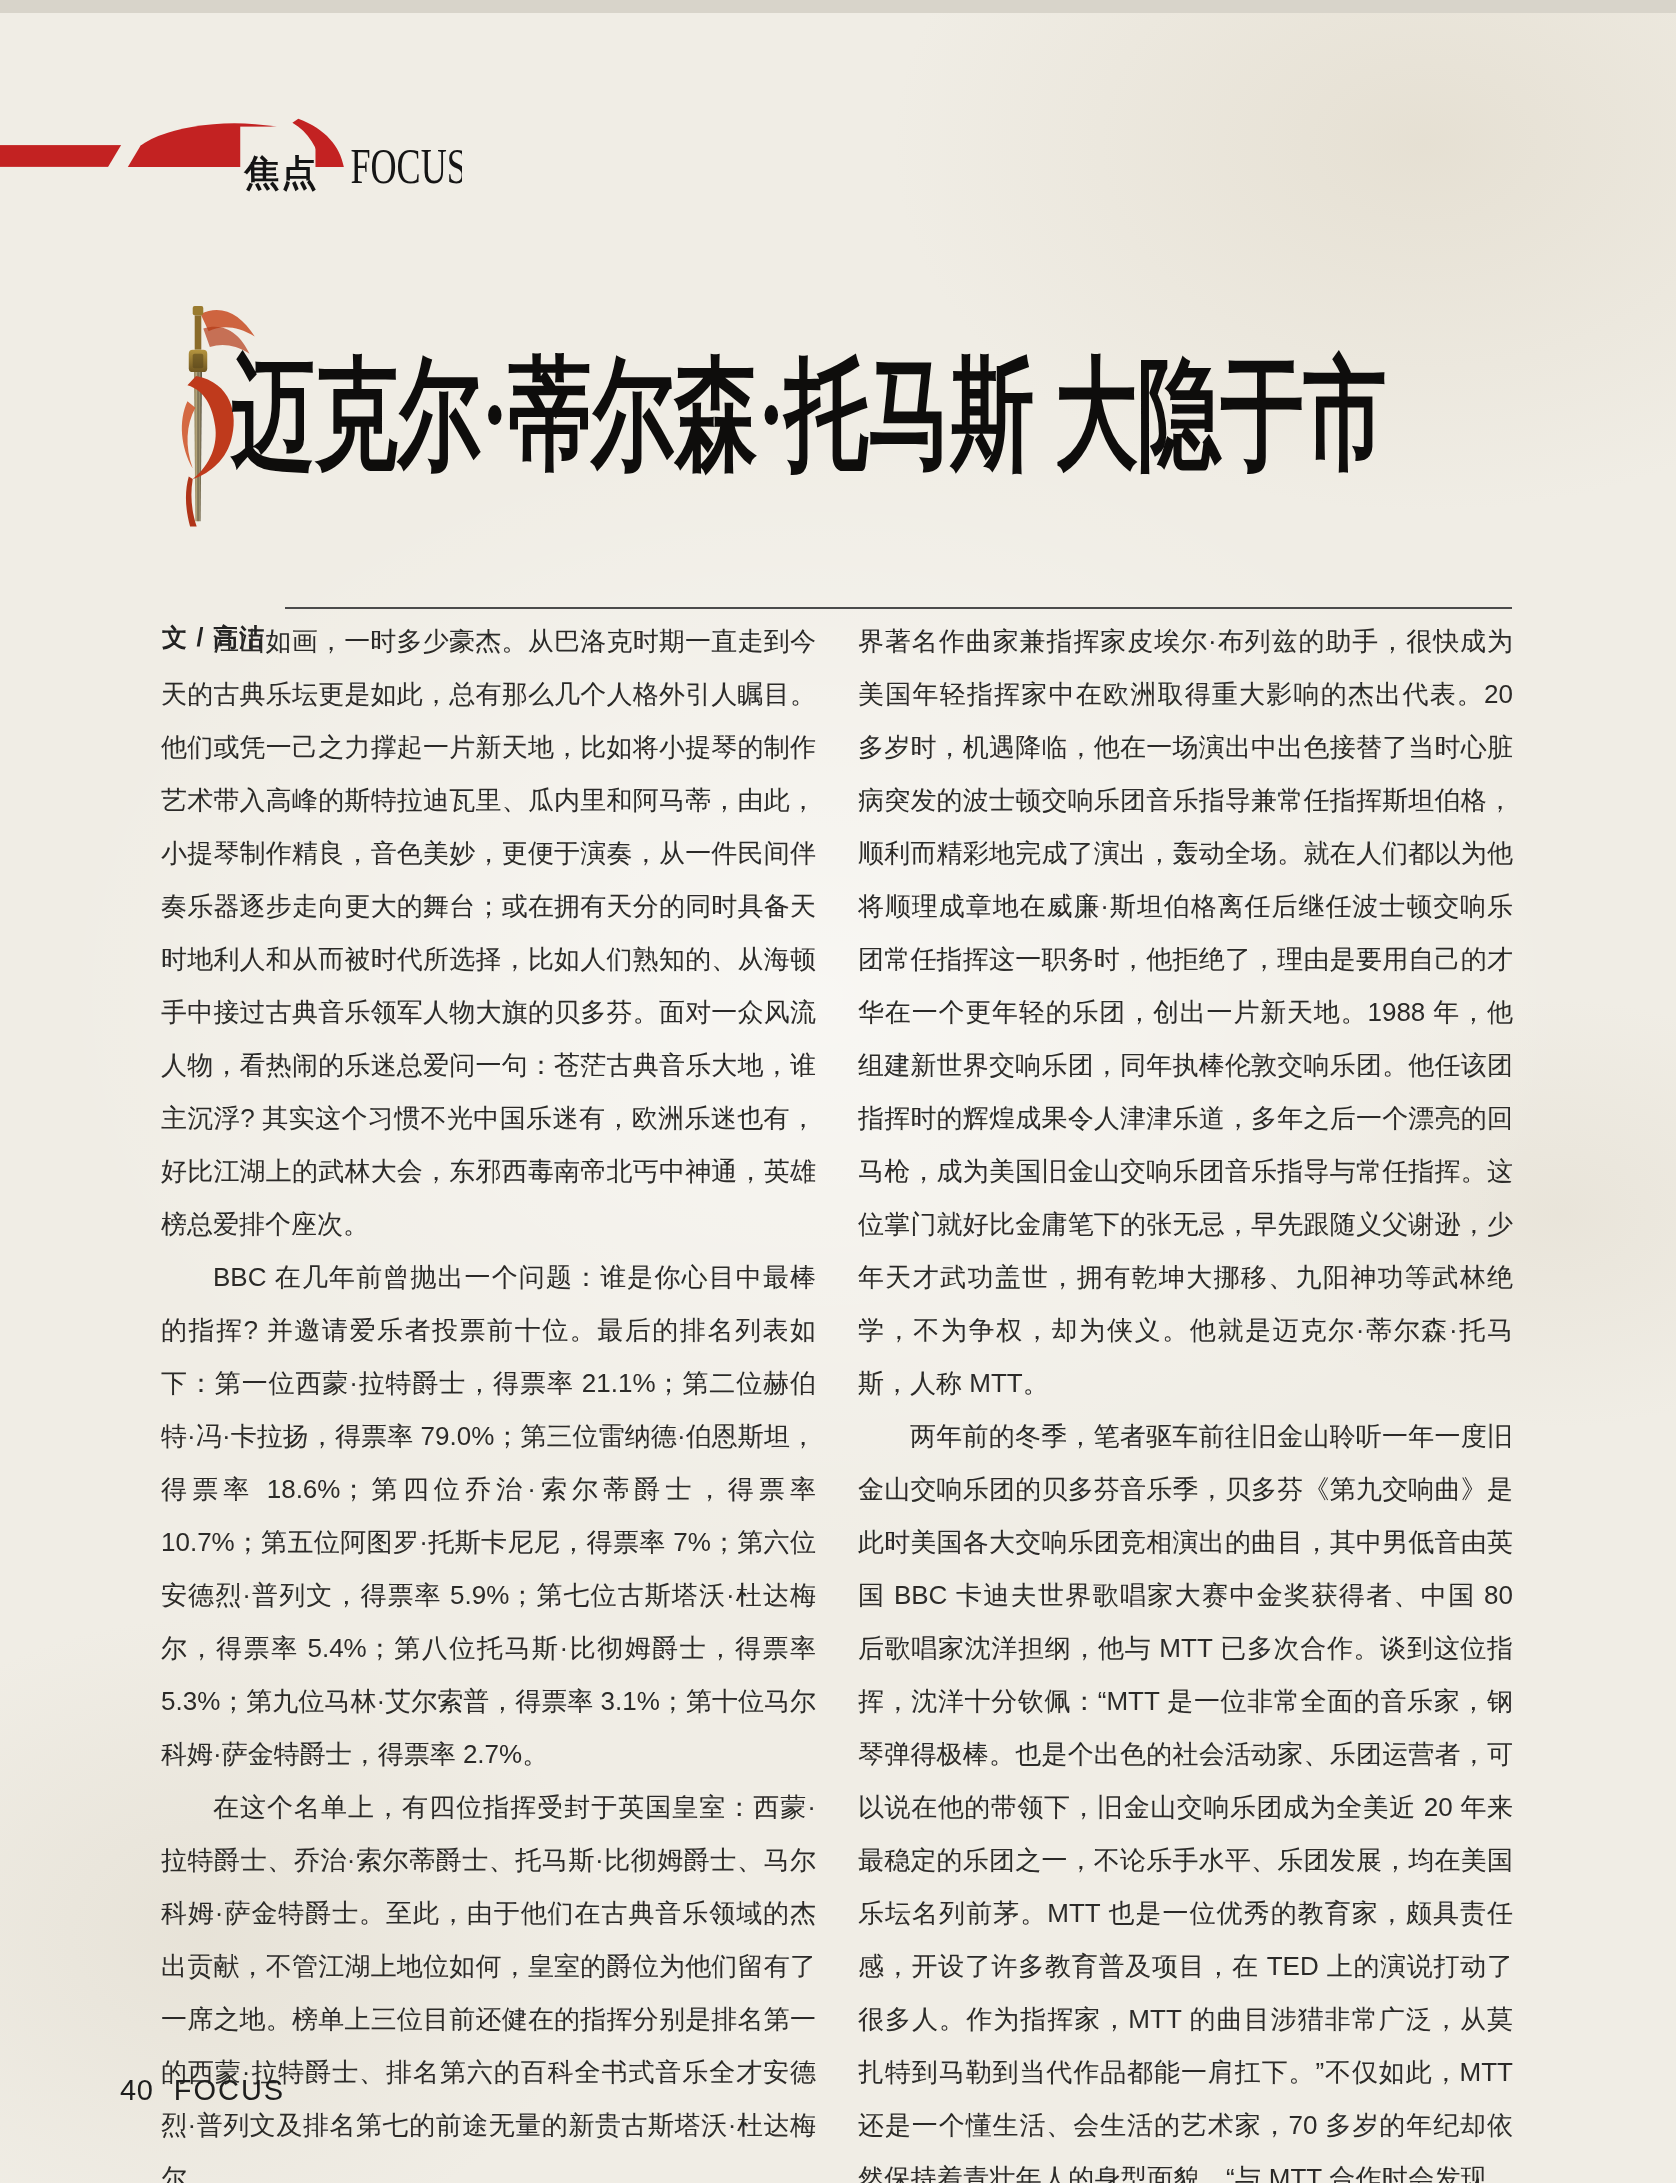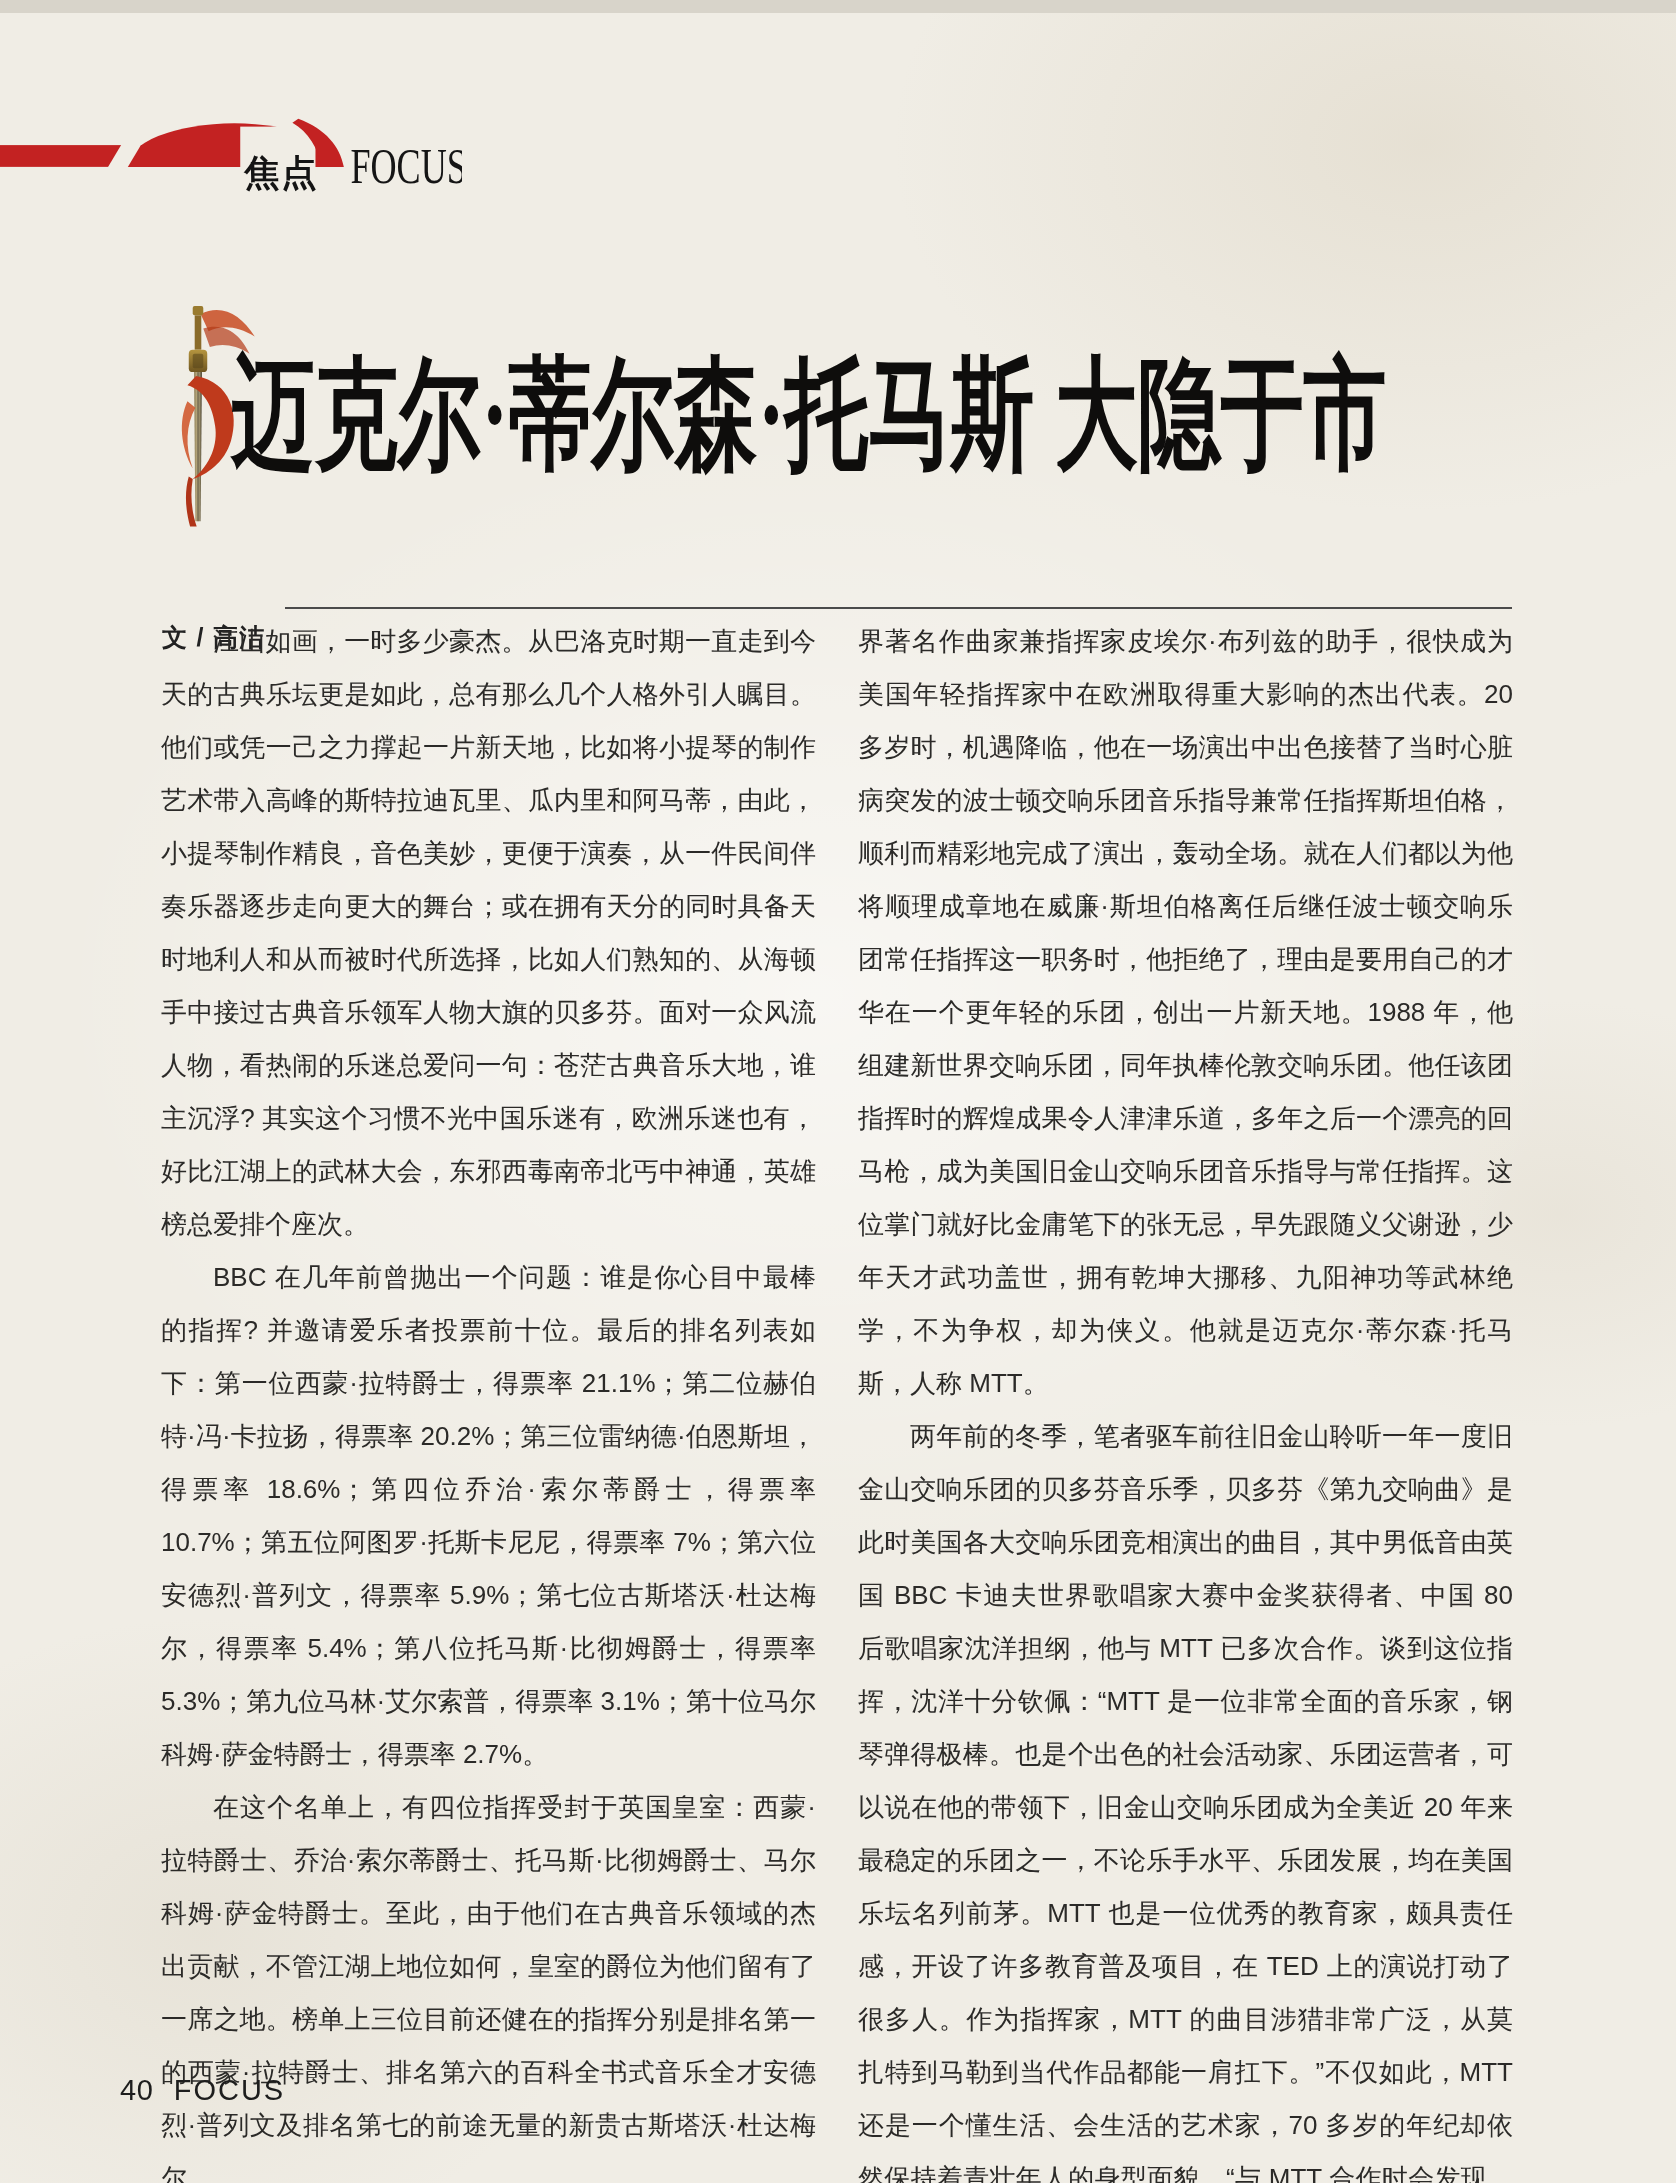--- a/index.html
+++ b/index.html
@@ -89,21 +89,21 @@
     <path d="M 92 268 C 88 292 90 316 98 340 L 88 340 C 80 310 80 286 86 264 Z" fill="#b03418"></path>
   </svg>
 
   <h1 class="title">迈克尔·蒂尔森·托马斯 大隐于市</h1>
 
   <span class="byline">文 / 高洁</span>
   <div class="byline-rule"></div>
 
   <div class="col col-left">
       <p>江山如画，一时多少豪杰。从巴洛克时期一直走到今天的古典乐坛更是如此，总有那么几个人格外引人瞩目。他们或凭一己之力撑起一片新天地，比如将小提琴的制作艺术带入高峰的斯特拉迪瓦里、瓜内里和阿马蒂，由此，小提琴制作精良，音色美妙，更便于演奏，从一件民间伴奏乐器逐步走向更大的舞台；或在拥有天分的同时具备天时地利人和从而被时代所选择，比如人们熟知的、从海顿手中接过古典音乐领军人物大旗的贝多芬。面对一众风流人物，看热闹的乐迷总爱问一句：苍茫古典音乐大地，谁主沉浮? 其实这个习惯不光中国乐迷有，欧洲乐迷也有，好比江湖上的武林大会，东邪西毒南帝北丐中神通，英雄榜总爱排个座次。</p>
-      <p>BBC 在几年前曾抛出一个问题：谁是你心目中最棒的指挥? 并邀请爱乐者投票前十位。最后的排名列表如下：第一位西蒙·拉特爵士，得票率 21.1%；第二位赫伯特·冯·卡拉扬，得票率 20.2%；第三位雷纳德·伯恩斯坦，得票率 18.6%；第四位乔治·索尔蒂爵士，得票率 10.7%；第五位阿图罗·托斯卡尼尼，得票率 7%；第六位安德烈·普列文，得票率 5.9%；第七位古斯塔沃·杜达梅尔，得票率 5.4%；第八位托马斯·比彻姆爵士，得票率 5.3%；第九位马林·艾尔索普，得票率 3.1%；第十位马尔科姆·萨金特爵士，得票率 2.7%。</p>
+      <p>BBC 在几年前曾抛出一个问题：谁是你心目中最棒的指挥? 并邀请爱乐者投票前十位。最后的排名列表如下：第一位西蒙·拉特爵士，得票率 21.1%；第二位赫伯特·冯·卡拉扬，得票率 79.0%；第三位雷纳德·伯恩斯坦，得票率 18.6%；第四位乔治·索尔蒂爵士，得票率 10.7%；第五位阿图罗·托斯卡尼尼，得票率 7%；第六位安德烈·普列文，得票率 5.9%；第七位古斯塔沃·杜达梅尔，得票率 5.4%；第八位托马斯·比彻姆爵士，得票率 5.3%；第九位马林·艾尔索普，得票率 3.1%；第十位马尔科姆·萨金特爵士，得票率 2.7%。</p>
       <p>在这个名单上，有四位指挥受封于英国皇室：西蒙·拉特爵士、乔治·索尔蒂爵士、托马斯·比彻姆爵士、马尔科姆·萨金特爵士。至此，由于他们在古典音乐领域的杰出贡献，不管江湖上地位如何，皇室的爵位为他们留有了一席之地。榜单上三位目前还健在的指挥分别是排名第一的西蒙·拉特爵士、排名第六的百科全书式音乐全才安德烈·普列文及排名第七的前途无量的新贵古斯塔沃·杜达梅尔。</p>
     </div>
   <div class="col col-right">
       <p class="cont">界著名作曲家兼指挥家皮埃尔·布列兹的助手，很快成为美国年轻指挥家中在欧洲取得重大影响的杰出代表。20 多岁时，机遇降临，他在一场演出中出色接替了当时心脏病突发的波士顿交响乐团音乐指导兼常任指挥斯坦伯格，顺利而精彩地完成了演出，轰动全场。就在人们都以为他将顺理成章地在威廉·斯坦伯格离任后继任波士顿交响乐团常任指挥这一职务时，他拒绝了，理由是要用自己的才华在一个更年轻的乐团，创出一片新天地。1988 年，他组建新世界交响乐团，同年执棒伦敦交响乐团。他任该团指挥时的辉煌成果令人津津乐道，多年之后一个漂亮的回马枪，成为美国旧金山交响乐团音乐指导与常任指挥。这位掌门就好比金庸笔下的张无忌，早先跟随义父谢逊，少年天才武功盖世，拥有乾坤大挪移、九阳神功等武林绝学，不为争权，却为侠义。他就是迈克尔·蒂尔森·托马斯，人称 MTT。</p>
       <p>两年前的冬季，笔者驱车前往旧金山聆听一年一度旧金山交响乐团的贝多芬音乐季，贝多芬《第九交响曲》是此时美国各大交响乐团竞相演出的曲目，其中男低音由英国 BBC 卡迪夫世界歌唱家大赛中金奖获得者、中国 80 后歌唱家沈洋担纲，他与 MTT 已多次合作。谈到这位指挥，沈洋十分钦佩：“MTT 是一位非常全面的音乐家，钢琴弹得极棒。也是个出色的社会活动家、乐团运营者，可以说在他的带领下，旧金山交响乐团成为全美近 20 年来最稳定的乐团之一，不论乐手水平、乐团发展，均在美国乐坛名列前茅。MTT 也是一位优秀的教育家，颇具责任感，开设了许多教育普及项目，在 TED 上的演说打动了很多人。作为指挥家，MTT 的曲目涉猎非常广泛，从莫扎特到马勒到当代作品都能一肩扛下。”不仅如此，MTT 还是一个懂生活、会生活的艺术家，70 多岁的年纪却依然保持着青壮年人的身型面貌。“与 MTT 合作时会发现，他极善于与音乐家沟通，发掘音乐家的潜力，让人如沐春风，产生事半功倍的效果，这就是人格魅力与音乐</p>
     </div>
 
   <div class="footer">
     <span class="num">40</span><span class="brand">FOCUS</span>
   </div>

